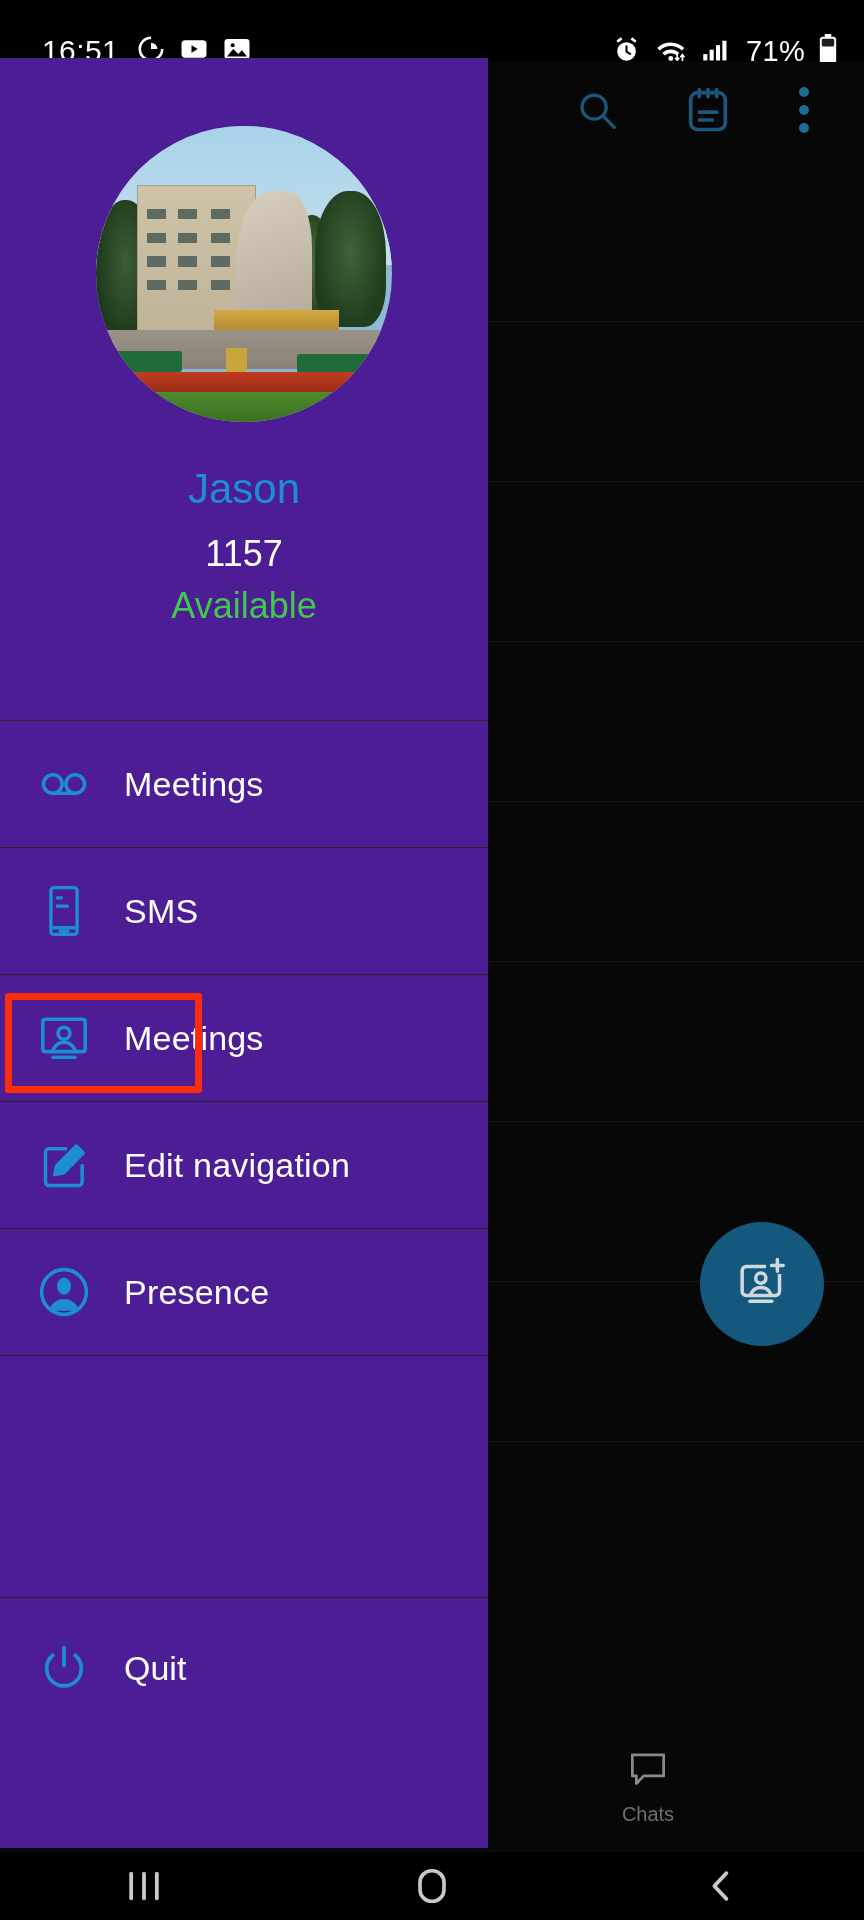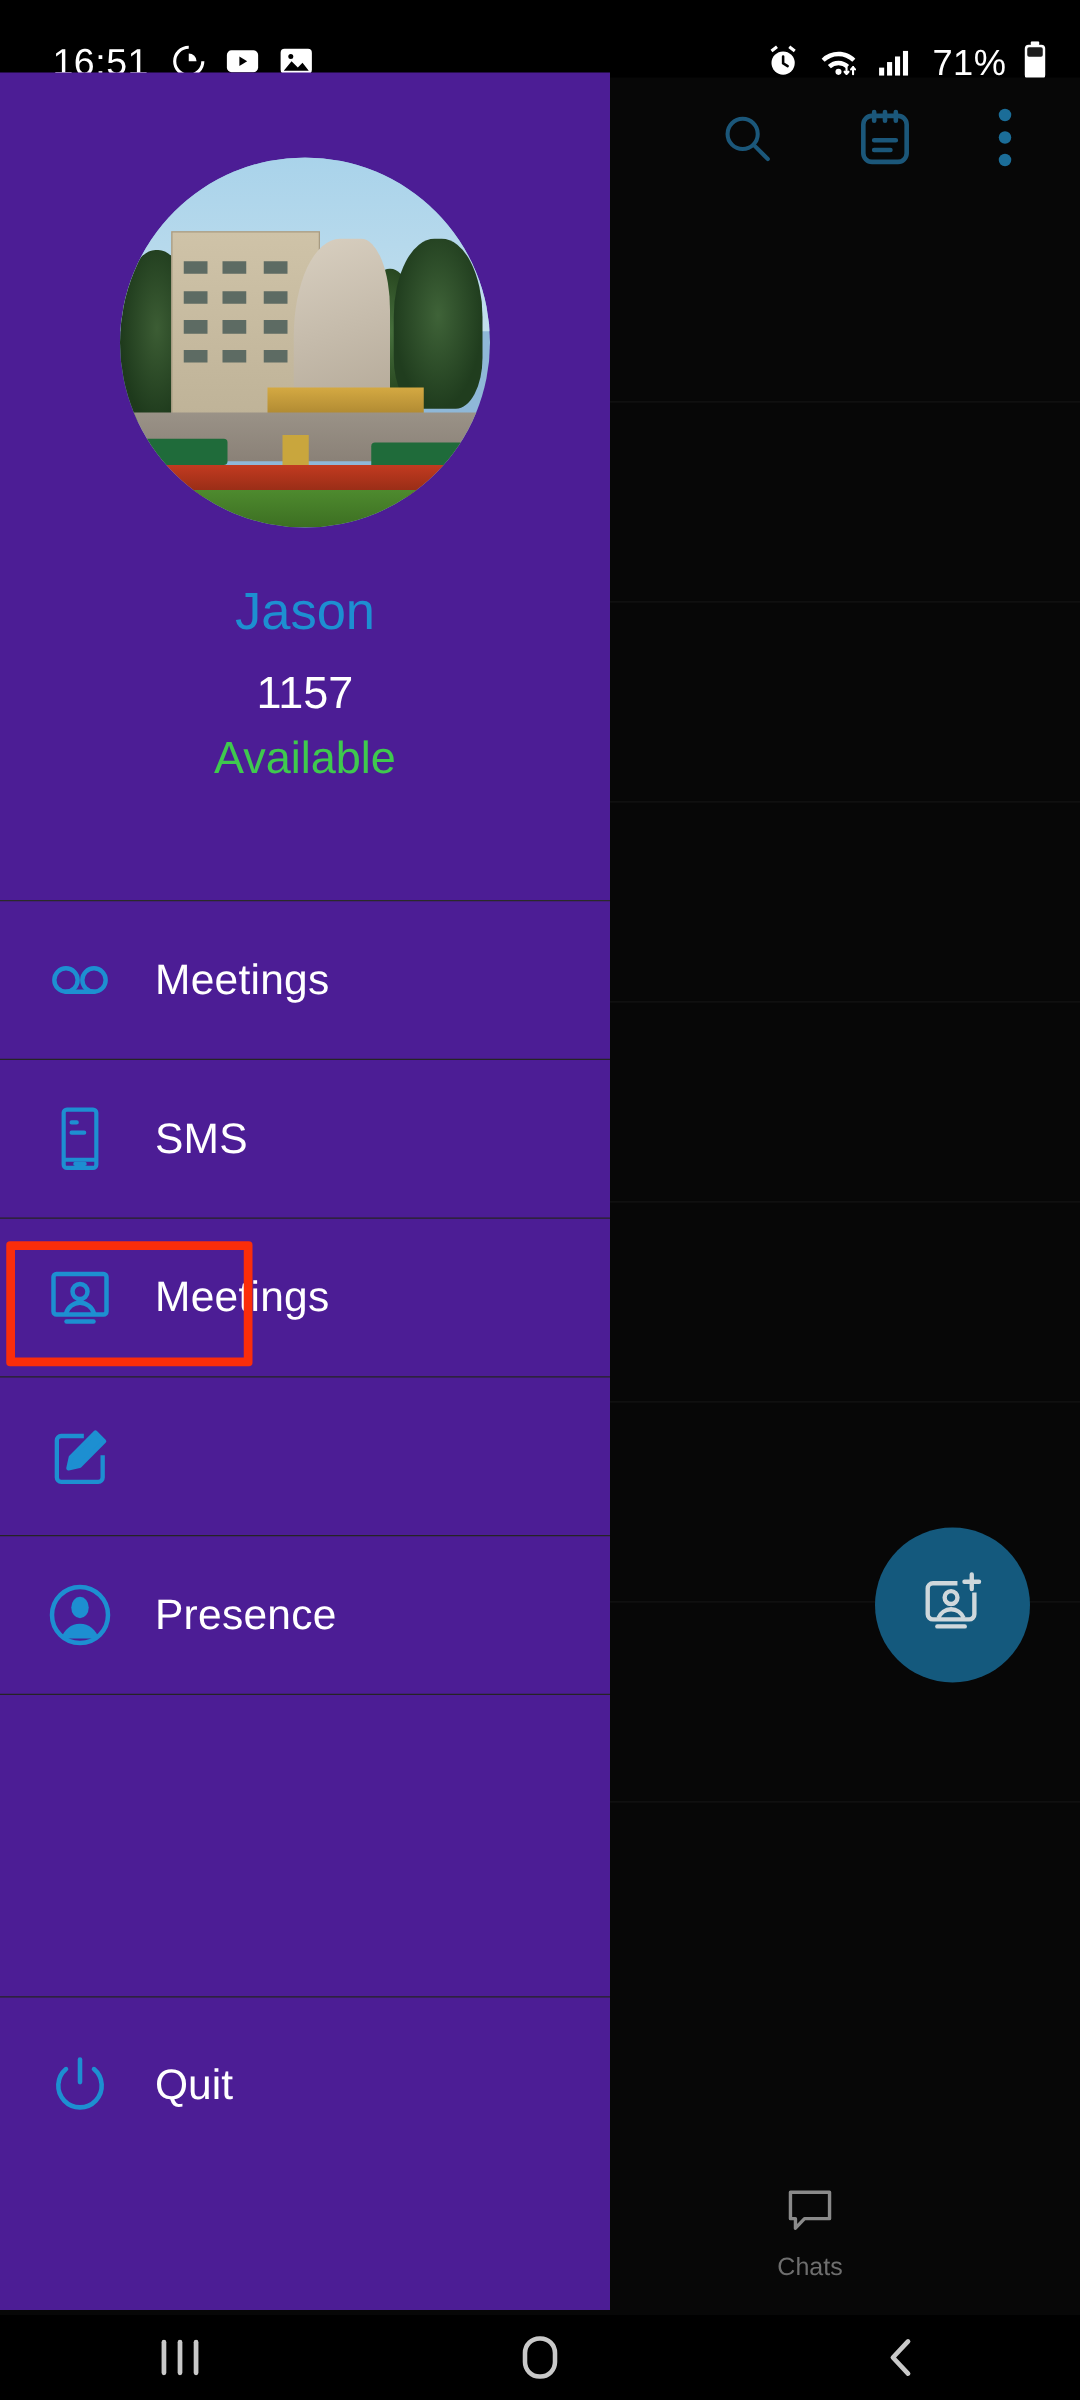--- a/index.html
+++ b/index.html
@@ -358,20 +358,21 @@
         <span class="lbl">Meetings</span>
       </div>
 
       <div class="mi">
         <span class="ico">
           <svg width="54" height="54" viewBox="0 0 28 28" fill="none" stroke="#1d8fd1" stroke-width="1.8">
             <path d="M23.4 13.6v9.2a1.8 1.8 0 0 1-1.8 1.8H6.2a1.8 1.8 0 0 1-1.8-1.8V7.4a1.8 1.8 0 0 1 1.8-1.8h9.4"></path>
             <path d="M20.4 4.2l3.6 3.6-10.2 10.2-4.6 1 1-4.6z" fill="#1d8fd1" stroke="#1d8fd1" stroke-linejoin="round"></path>
           </svg>
         </span>
+        <span class="lbl">Edit navigation</span>
       </div>
 
       <div class="mi">
         <span class="ico">
           <svg width="56" height="56" viewBox="0 0 28 28" fill="none" stroke="#1d8fd1" stroke-width="1.8">
             <circle cx="14" cy="14" r="11.2"></circle>
             <ellipse cx="14" cy="11" rx="3.5" ry="4.3" fill="#1d8fd1" stroke="none"></ellipse>
             <path d="M6.6 23.4a7.6 7.6 0 0 1 14.8 0" fill="#1d8fd1" stroke="none"></path>
           </svg>
         </span>

